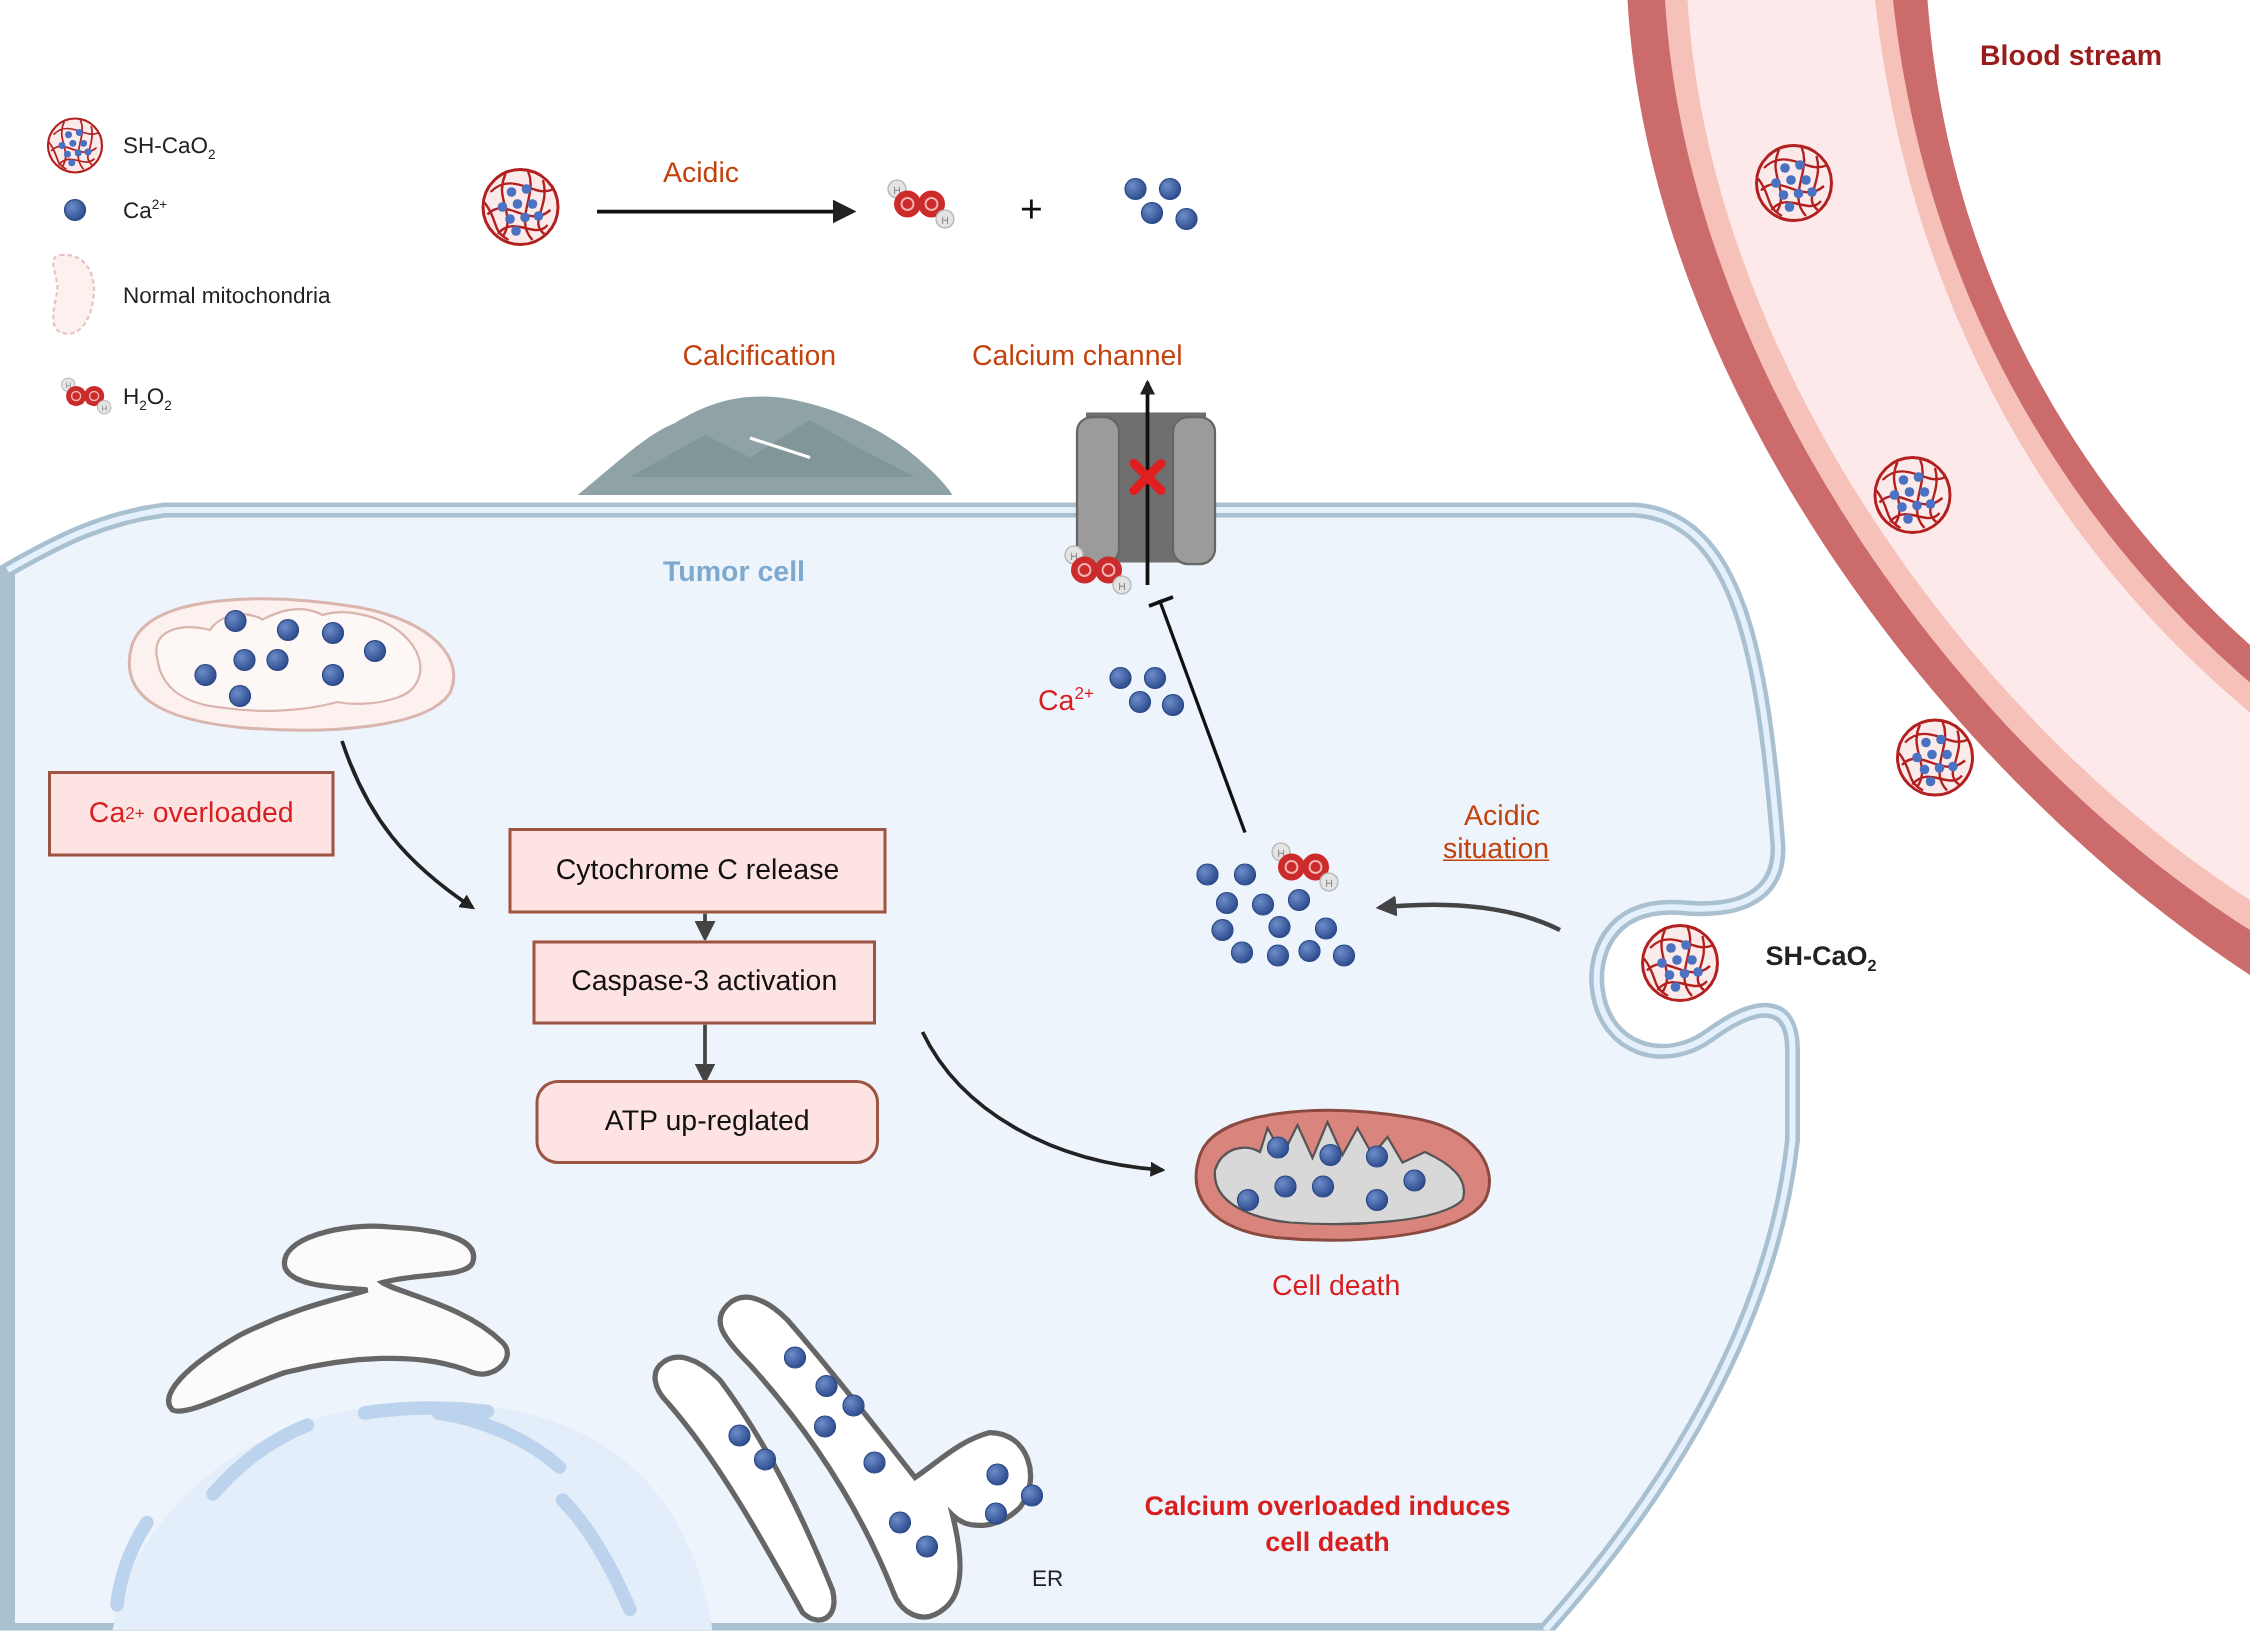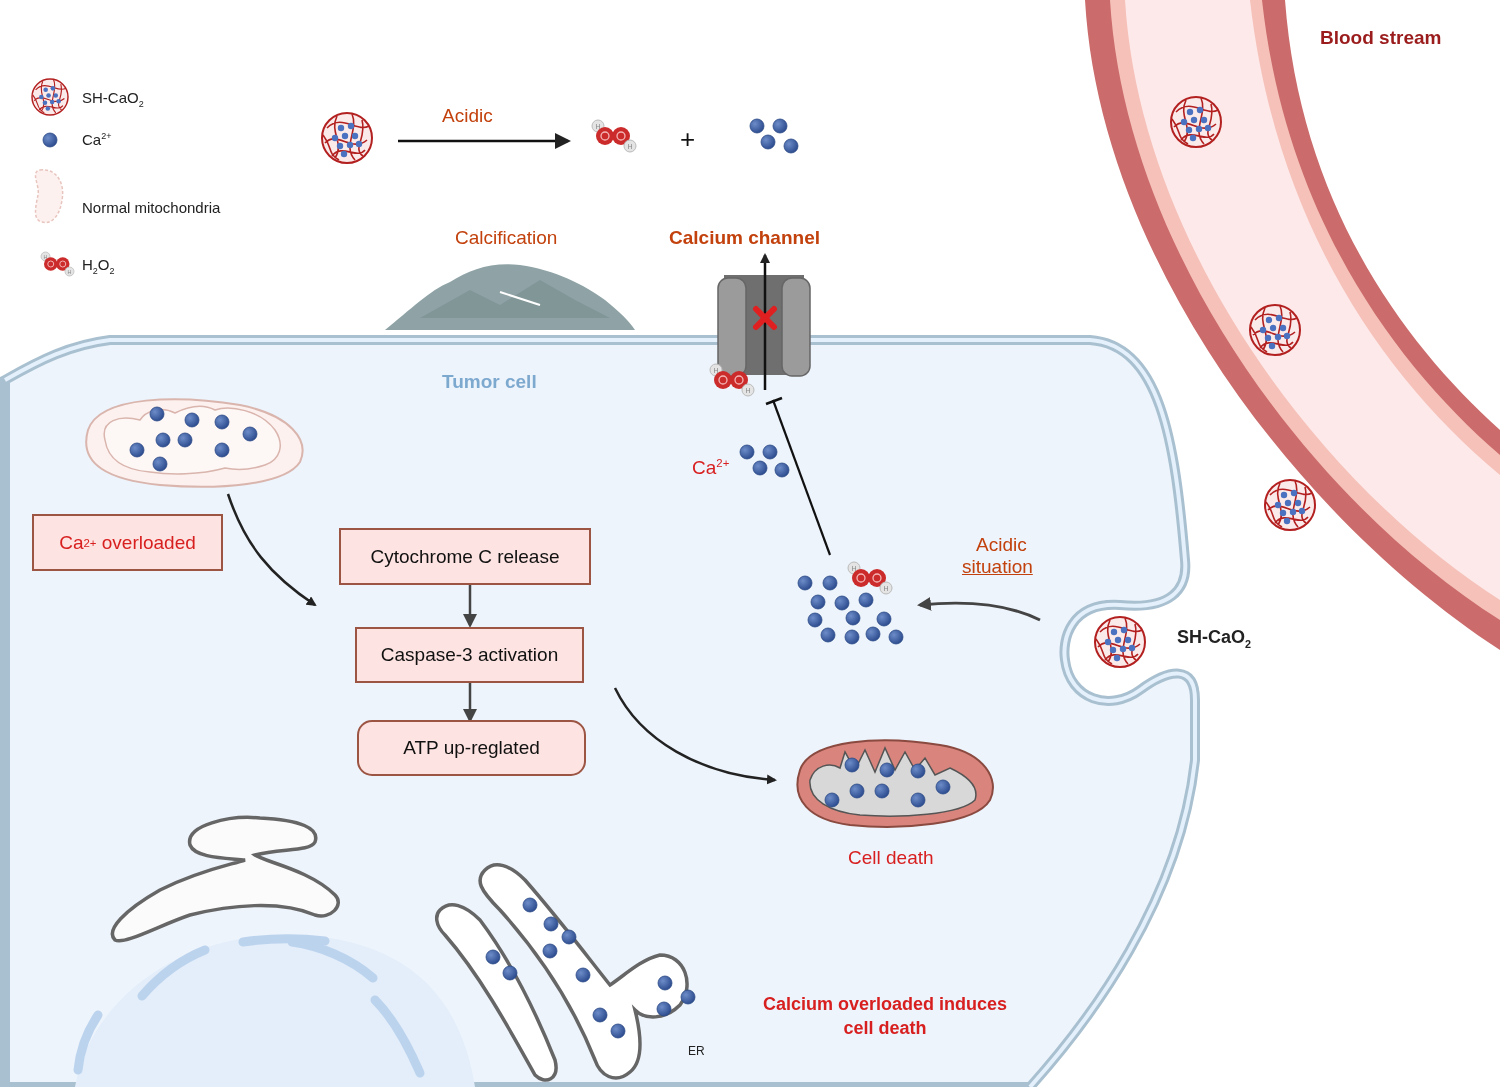--- a/index.html
+++ b/index.html
@@ -200,30 +200,30 @@
       <use href="#ca" x="664" y="1009"></use>
   </g>
 </svg>
 
 <div class="lbl legend-lbl" style="left:82px; top:89px;">
   <span>SH-CaO</span><sub>2</sub>
 </div>
 <div class="lbl legend-lbl" style="left:82px; top:131px;">
   <span>Ca</span><sup>2+</sup>
 </div>
-<div class="lbl legend-lbl" style="left:82px; top:199px;">Normal mitochondria</div>
+<div class="lbl legend-lbl" style="left:82px; top:189px;">Normal mitochondria</div>
 <div class="lbl legend-lbl" style="left:82px; top:256px;">
   <span>H</span><sub>2</sub><span>O</span><sub>2</sub>
 </div>
 
 <div class="lbl black-lbl" style="left:442px; top:105px;">Acidic</div>
 <div class="lbl" style="left:680px; top:124px; font-size:26px; color:#111;">+</div>
 
 <div class="lbl black-lbl" style="left:455px; top:227px;">Calcification</div>
-<div class="lbl black-lbl" style="left:669px; top:227px;font-weight:bold;">Calcium channel</div>
+<div class="lbl black-lbl" style="left:648px; top:227px;">Calcium channel</div>
 <div class="lbl bold" style="left:442px; top:371px; font-size:19px; color:#7ea9cf;">Tumor cell</div>
 <div class="lbl bold" style="left:1297px; top:27px; font-size:19px; color:#9b1c1c;margin-left:23px;">Blood stream</div>
 
 <div class="lbl red-lbl" style="left:692px; top:457px; font-size:19px;">
   <span>Ca</span><sup>2+</sup>
 </div>
 
 <div class="lbl black-lbl" style="left:970px; top:534px; text-align:center;">
   <div style="padding-left:0px;">Acidic</div>
   <div style="margin-left:-8px;text-decoration:underline;">situation</div>
@@ -231,24 +231,24 @@
 
 <div class="lbl bold" style="left:1177px; top:627px; font-size:18px; color:#222;">
   <span>SH-CaO</span><sub>2</sub>
 </div>
 
 <div class="box" style="left:32px; top:514px; width:191px; height:57px; color:#d81f1f;">
   <span>Ca</span>
     <sup>2+</sup>
     <span style="white-space:pre;"> overloaded</span>
 </div>
-<div class="box" style="left:339px; top:528px; width:252px; height:57px;">Cytochrome C release</div>
+<div class="box" style="left:339px; top:552px; width:252px; height:57px;">Cytochrome C release</div>
 <div class="box" style="left:355px; top:627px; width:229px; height:56px;">Caspase-3 activation</div>
 <div class="box" style="left:357px; top:720px; width:229px; height:56px;border-radius:15px;">ATP up-reglated</div>
 
 <div class="lbl red-lbl" style="left:848px; top:847px; font-size:19px;">Cell death</div>
 
 <div class="lbl red-lbl bold" style="left:740px; top:992px; width:290px; text-align:center; font-size:18px; line-height:24px;">
   <div>Calcium overloaded induces</div>
   <div>cell death</div>
 </div>
 
-<div class="lbl" style="left:688px; top:1044px; font-size:12px; color:#222;">ER</div>
+<div class="lbl" style="left:688px; top:1044px; font-size:15px; color:#222;">ER</div>
 
 </body></html>

